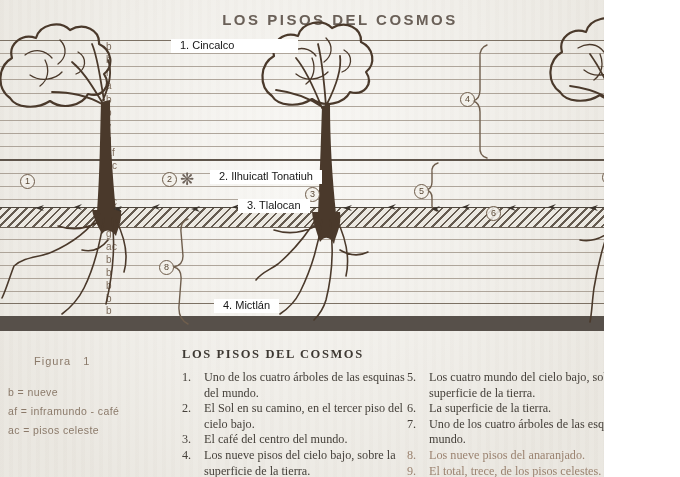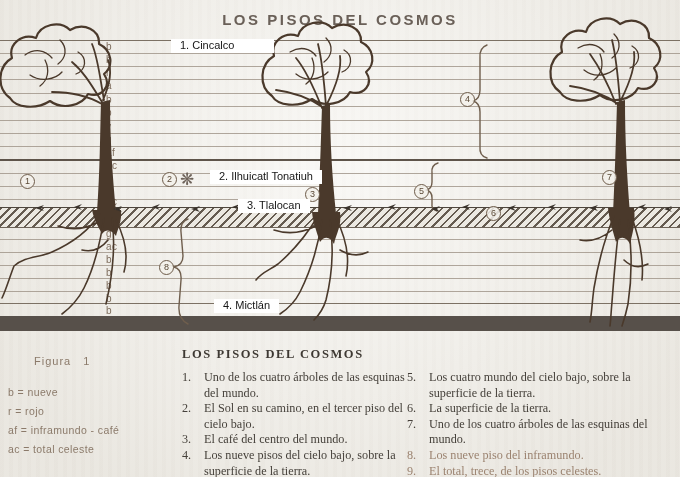--- a/index.html
+++ b/index.html
@@ -1,16 +1,16 @@
 <!DOCTYPE html>
 <html><head>
 <meta charset="utf-8">
 <style>
   html,body{margin:0;padding:0;background:#fff;}
-  #stage{position:relative;width:680px;height:477px;overflow:hidden;
+  #stage{position:relative;width:604px;height:477px;overflow:hidden;
     font-family:"Liberation Sans",sans-serif;
     background:
       radial-gradient(ellipse at 50% 35%, rgba(255,255,255,.55), rgba(110,95,80,.06) 85%),
       repeating-linear-gradient(90deg, rgba(120,100,80,.025) 0 4px, rgba(255,255,255,0) 4px 9px),
       #f2f0ea;}
   .ttl{position:absolute;top:11px;left:0;width:680px;text-align:center;
     font-size:15px;font-weight:bold;letter-spacing:2.5px;color:#6a6058;}
   
   .fl{position:absolute;left:0;width:680px;height:1px;background:#a2988c;opacity:.85;}
   .fl.dk{background:#7c7164;opacity:1;}
@@ -145,32 +145,31 @@
   <div class="mk" style="left:162px;top:172px">2</div>
   <div class="mk" style="left:305px;top:187px">3</div>
   <div class="mk" style="left:460px;top:92px">4</div>
   <div class="mk" style="left:414px;top:184px">5</div>
   <div class="mk" style="left:486px;top:206px">6</div>
   <div class="mk" style="left:602px;top:170px">7</div>
   <div class="mk" style="left:159px;top:260px">8</div>
 
   <span class="sun">❋</span>
 
-  <div class="ov" style="left:171px;top:39px;padding-right:40px">1. Cincalco</div>
+  <div class="ov" style="left:171px;top:39px;padding-right:64px">1. Cincalco</div>
   <div class="ov" style="left:210px;top:170px">2. Ilhuicatl Tonatiuh</div>
   <div class="ov" style="left:238px;top:199px">3. Tlalocan</div>
   <div class="ov" style="left:214px;top:299px">4. Mictlán</div>
 
   <div class="fig">Figura   1</div>
 
   <div class="leg">
     <div>b = nueve</div>
-    <div>r = rojo</div>
     <div>af = inframundo - café</div>
-    <div>ac = total celeste</div>
+    <div>ac = pisos celeste</div>
 
   </div>
 
   <div class="tb-h">LOS PISOS DEL COSMOS</div>
 
   <div class="col left">
     <div class="item">
       <span class="num">1.</span>
       <span class="itxt">Uno de los cuatro árboles de las esquinas del mundo.</span>
     </div>
@@ -196,21 +195,21 @@
     <div class="item">
       <span class="num">6.</span>
       <span class="itxt">La superficie de la tierra.</span>
     </div>
     <div class="item">
       <span class="num">7.</span>
       <span class="itxt">Uno de los cuatro árboles de las esquinas del mundo.</span>
     </div>
     <div class="item faded">
       <span class="num">8.</span>
-      <span class="itxt">Los nueve piso del inframundo.</span>
+      <span class="itxt">Los nueve pisos del anaranjado.</span>
     </div>
     <div class="item faded">
       <span class="num">9.</span>
       <span class="itxt">El total, trece, de los pisos celestes.</span>
     </div>
   </div>
 
 </div>
 
 </body></html>

